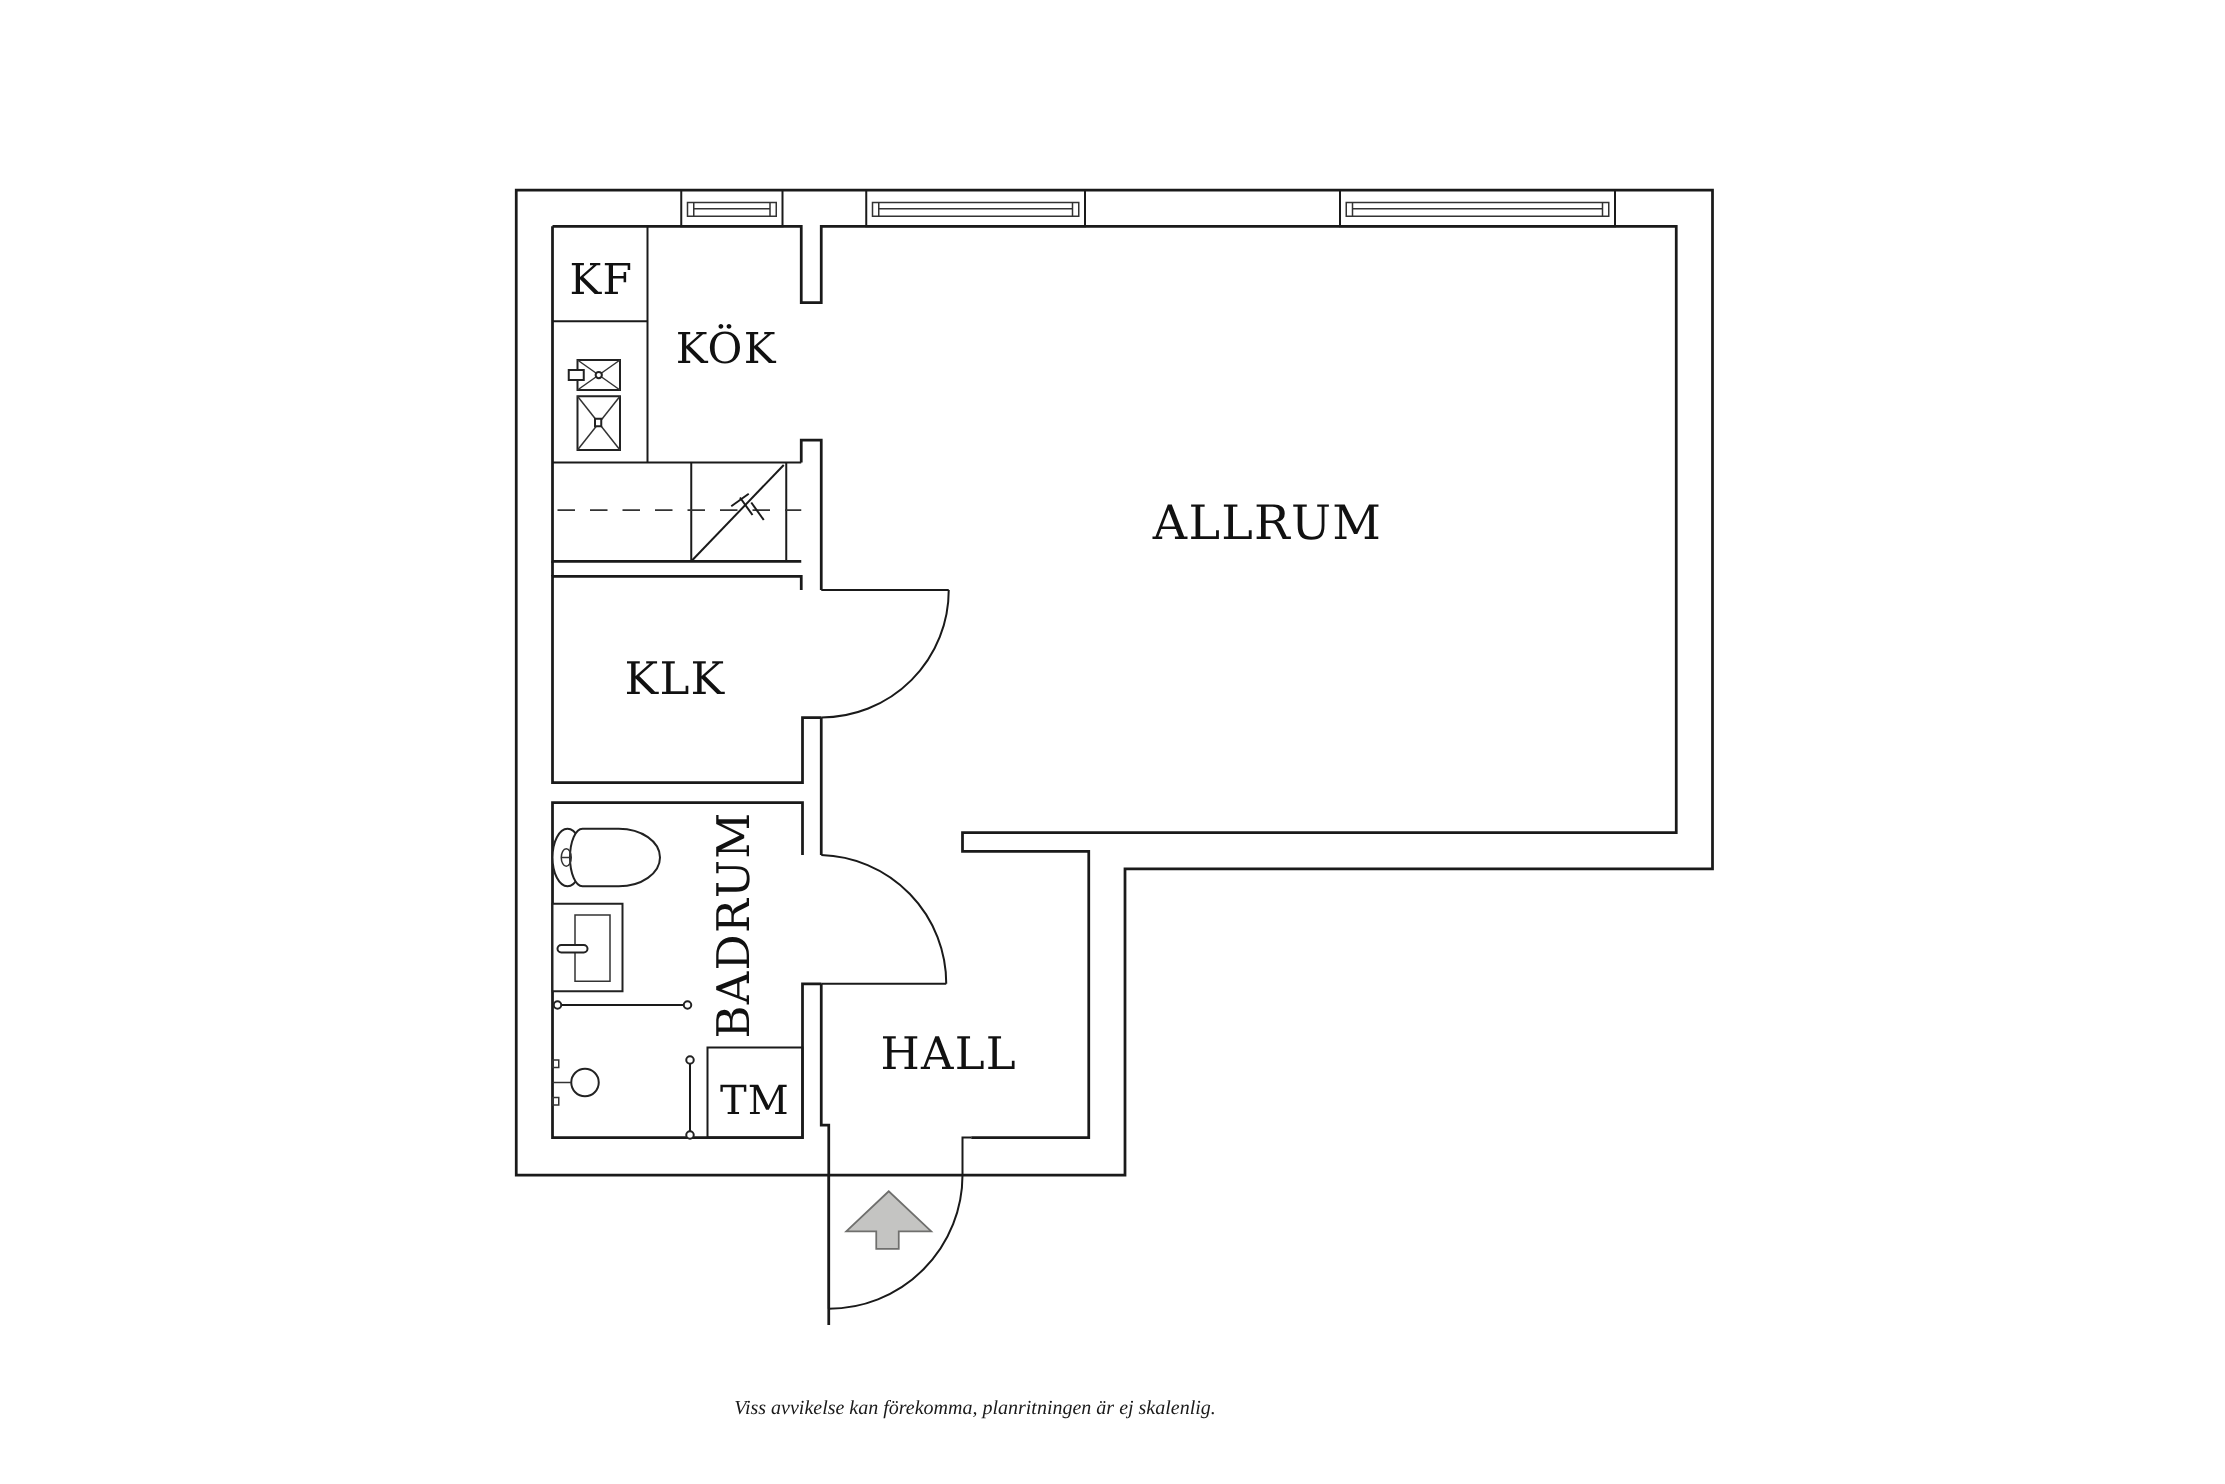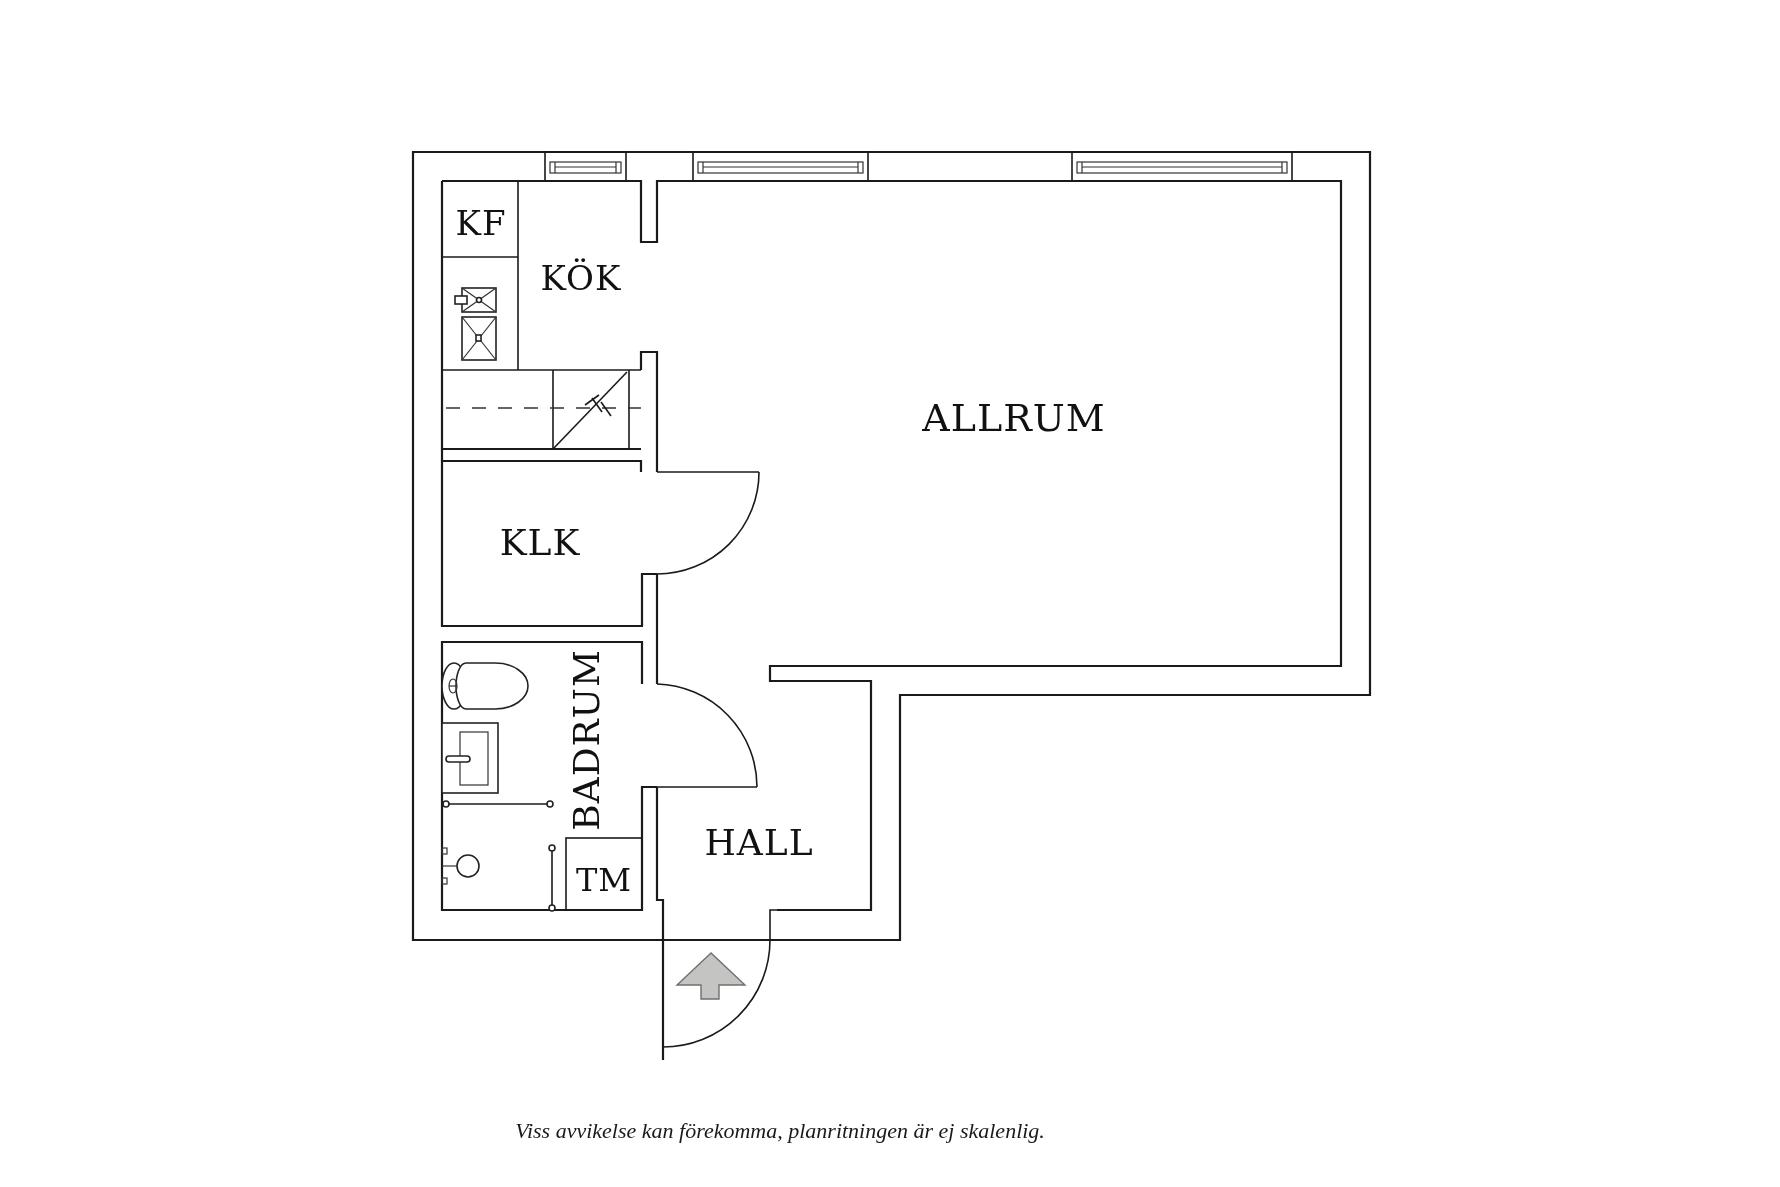--- a/index.html
+++ b/index.html
@@ -8,21 +8,21 @@
     .wall { fill: none; stroke: #1a1a1a; stroke-width: 2.2; stroke-linejoin: miter; }
     .thin { fill: none; stroke: #1a1a1a; stroke-width: 1.6; }
     .hair { fill: none; stroke: #333333; stroke-width: 1.2; }
     .fixture { fill: #ffffff; stroke: #222222; stroke-width: 1.6; }
     .dash { fill: none; stroke: #333333; stroke-width: 1.4; stroke-dasharray: 14 12; }
     .room-label { font-family: "DejaVu Serif", "Liberation Serif", serif; fill: #111111; letter-spacing: 1px; }
     .arrow { fill: #c4c4c2; stroke: #6f6f6d; stroke-width: 1.4; }
     .caption {
       position: absolute; left: 0; top: 1118px; width: 1560px; text-align: center;
       font-family: "Liberation Serif", "DejaVu Serif", serif; font-style: italic;
-      font-size: 22px; color: #1a1a1a;
+      font-size: 16px; color: #1a1a1a;
     }
   </style>
 </head>
 <body>
 
 <svg class="plan" width="1780" height="1187" viewBox="0 0 1780 1187" xmlns="http://www.w3.org/2000/svg">
 
   <path class="wall" d="M413 152 H1370 V695 H900 V940 H413 Z"></path>
 
   <path class="wall" d="M442 181 H641 V242 H657 V181 H1341 V666 H770 V681 H871 V910 H777 "></path>

